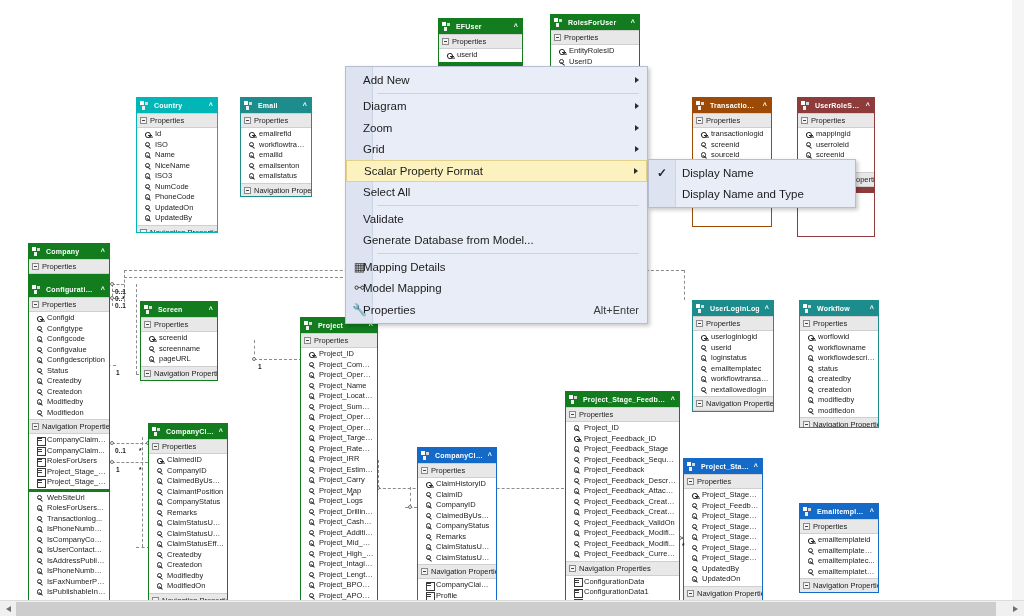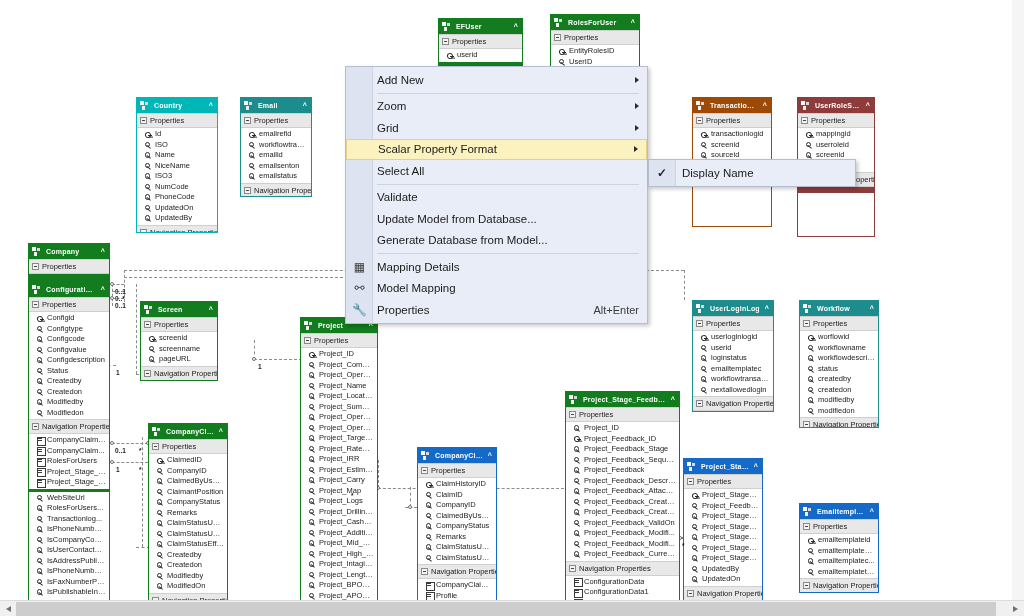--- a/index.html
+++ b/index.html
@@ -182,21 +182,21 @@
     position: absolute; left: 0; top: 0; bottom: 0;
     width: 27px;
     background: #dde3f0;
     border-right: 1px solid #ccd3e3;
   }
   .mi {
     position: relative;
     display: flex;
     align-items: center;
     height: 21.5px;
-    padding-left: 31px;
+    padding-left: 17px;
     padding-right: 8px;
     cursor: default;
     white-space: nowrap;
   }
   .mi.sel { background: #fcf2bf; border: 1px solid #e3d08a; height: 21.5px; }
   .mi .milabel { flex: 1 1 auto; }
   .mi .accel { color: #3a3a3a; font-size: 11px; margin-left: 12px; }
   .mi .arrow {
     width: 0; height: 0;
     border-left: 4px solid #2b2b2b;
@@ -1288,40 +1288,41 @@
 
   <div id="ctxmenu">
     <div class="gutter"></div>
     <div id="ctxitems">
         <div class="mi">
           <span class="milabel">Add New</span>
           <span class="arrow"></span>
         </div>
         <div class="msep"></div>
         <div class="mi">
+          <span class="milabel">Diagram</span>
+          <span class="arrow"></span>
+        </div>
+        <div class="mi">
           <span class="milabel">Zoom</span>
           <span class="arrow"></span>
         </div>
         <div class="mi">
           <span class="milabel">Grid</span>
           <span class="arrow"></span>
         </div>
         <div class="mi sel">
           <span class="milabel">Scalar Property Format</span>
           <span class="arrow"></span>
         </div>
         <div class="mi">
           <span class="milabel">Select All</span>
         </div>
         <div class="msep"></div>
         <div class="mi">
           <span class="milabel">Validate</span>
-        </div>
-        <div class="mi">
-          <span class="milabel">Update Model from Database...</span>
         </div>
         <div class="mi">
           <span class="milabel">Generate Database from Model...</span>
         </div>
         <div class="msep"></div>
         <div class="mi">
           <span class="micon" style="font-size:12px;color:#3a3a3a;line-height:15px;text-align:center">▦</span>
           <span class="milabel">Mapping Details</span>
         </div>
         <div class="mi">
@@ -1335,20 +1336,23 @@
         </div>
       </div>
   </div>
 
   <div id="submenu">
     <div class="gutter"></div>
     <div id="subitems">
         <div class="mi">
           <span class="check">✓</span>
           <span class="milabel">Display Name</span>
+        </div>
+        <div class="mi">
+          <span class="milabel">Display Name and Type</span>
         </div>
       </div>
   </div>
 
   <div id="vscroll"></div>
 
   <div id="hscroll">
     <div class="arrowL"></div>
     <div class="thumb"></div>
     <div class="arrowR"></div>

